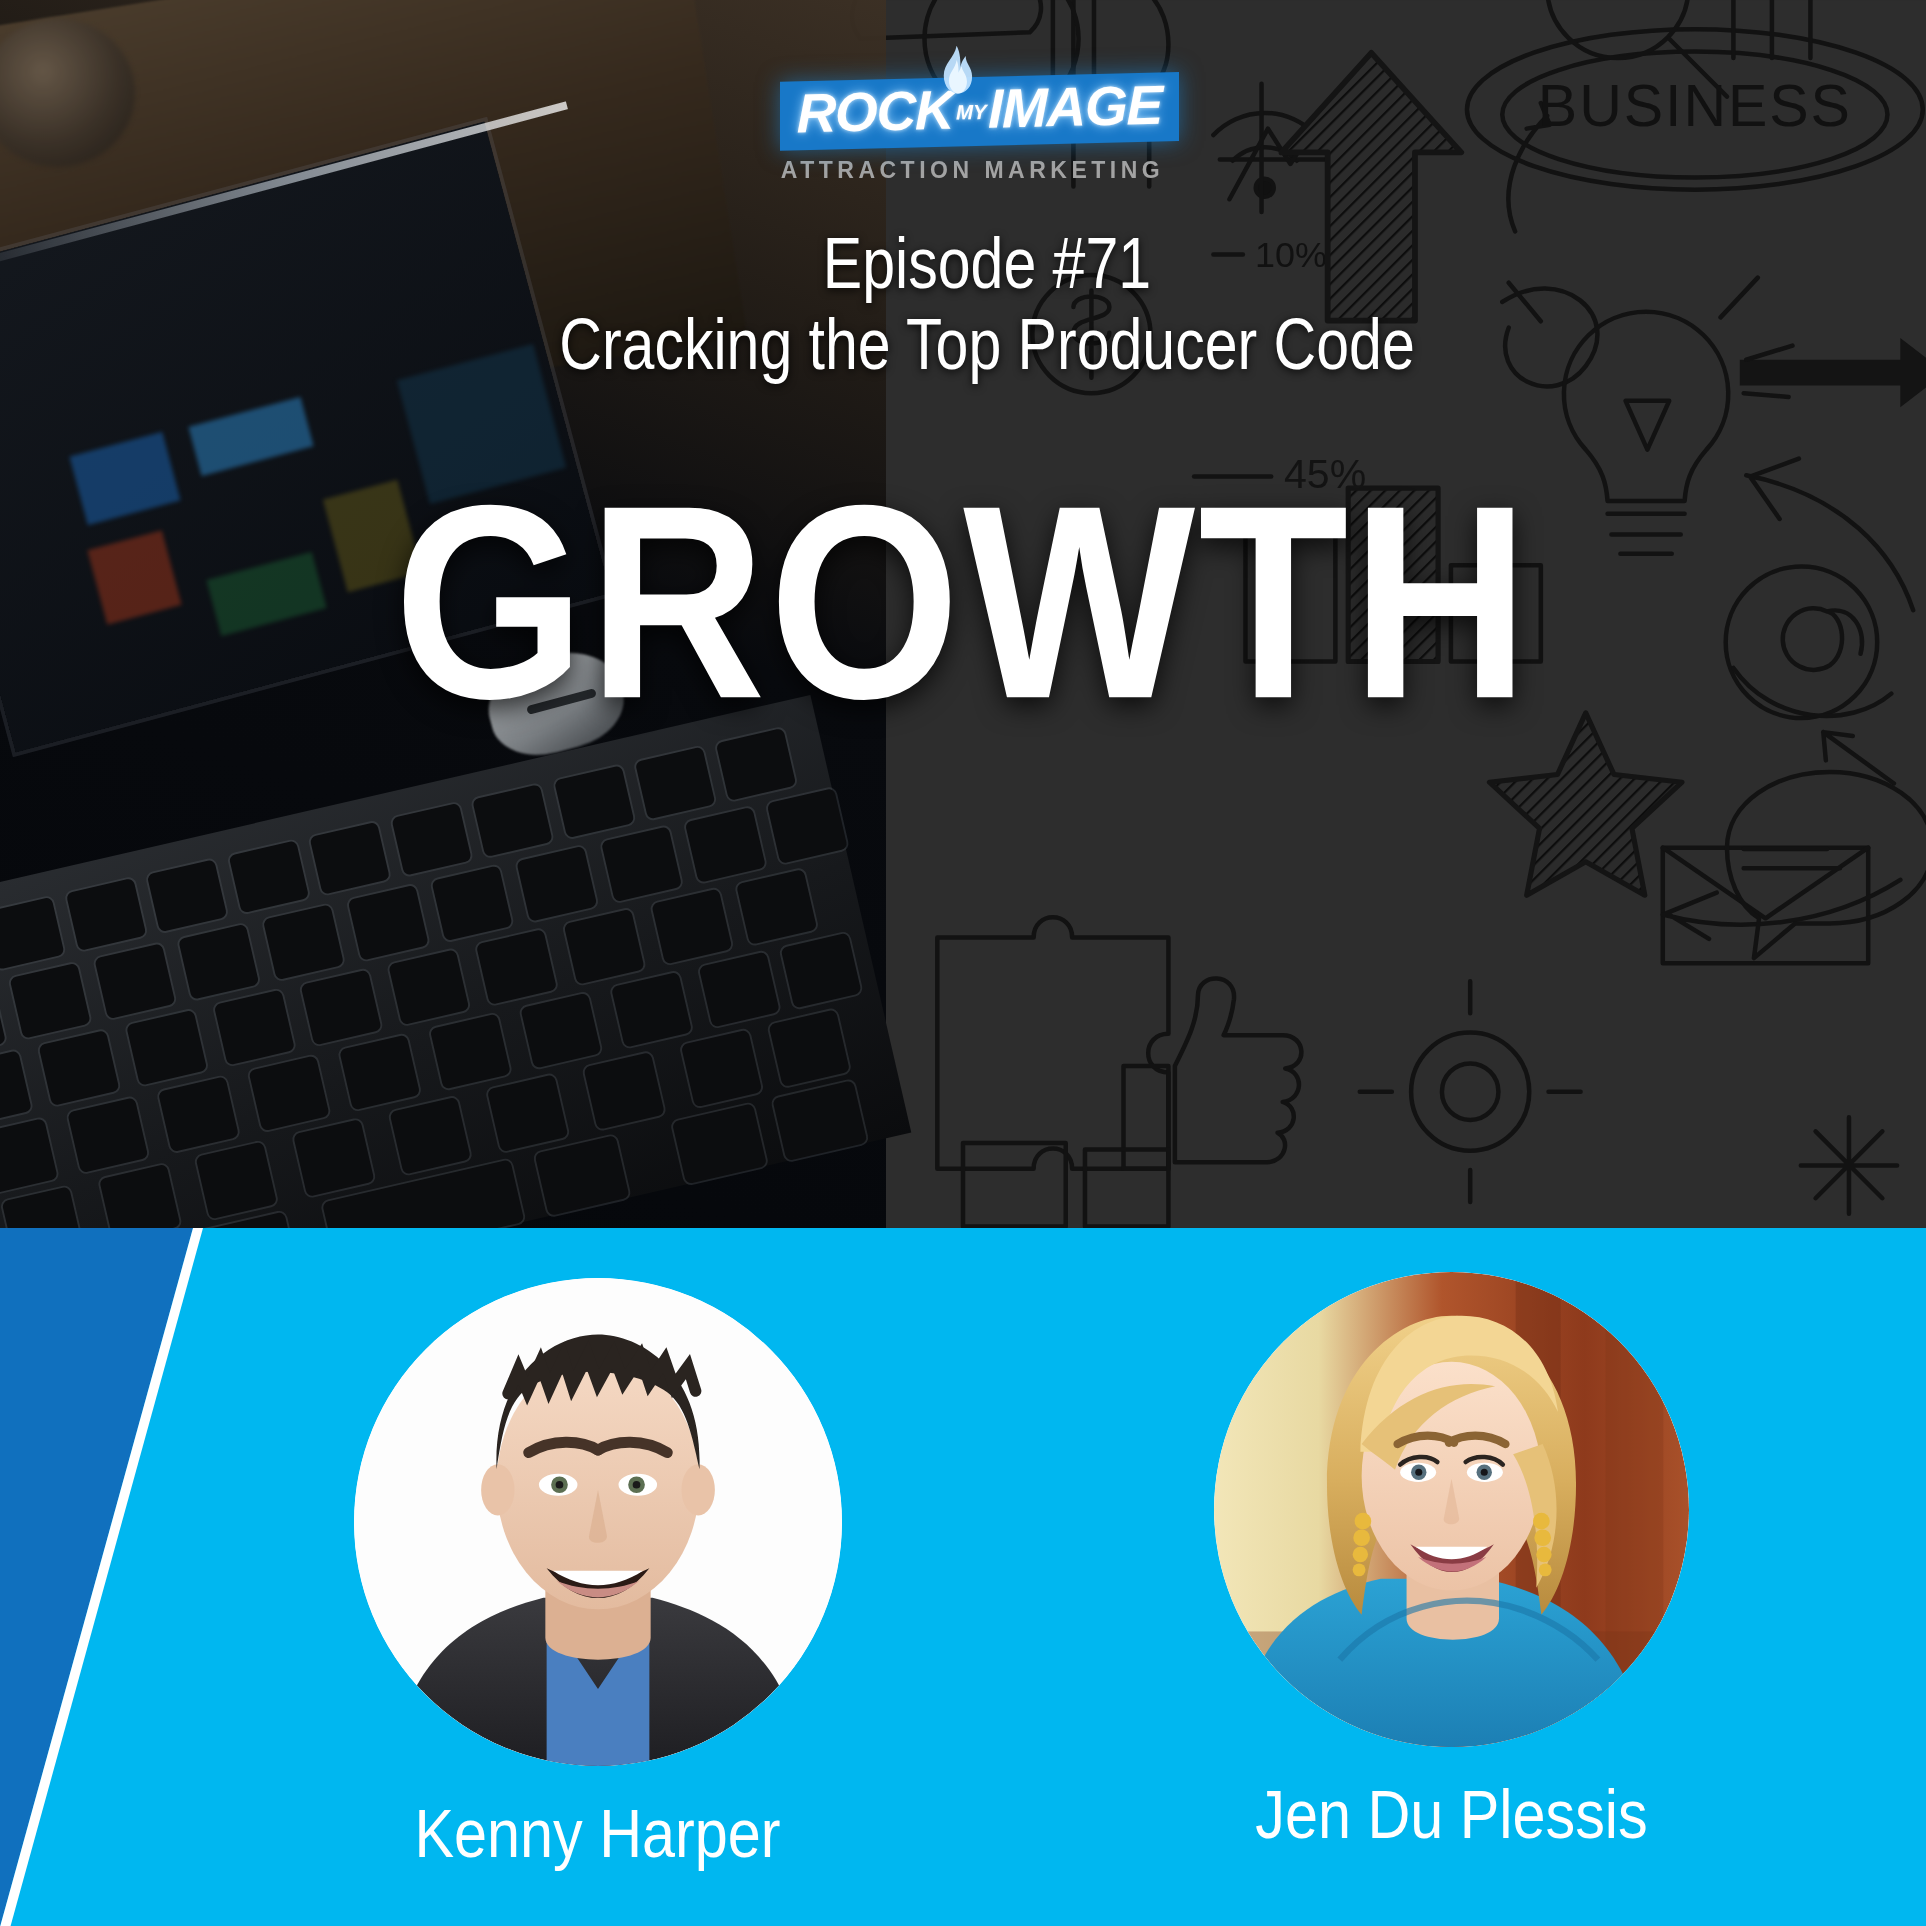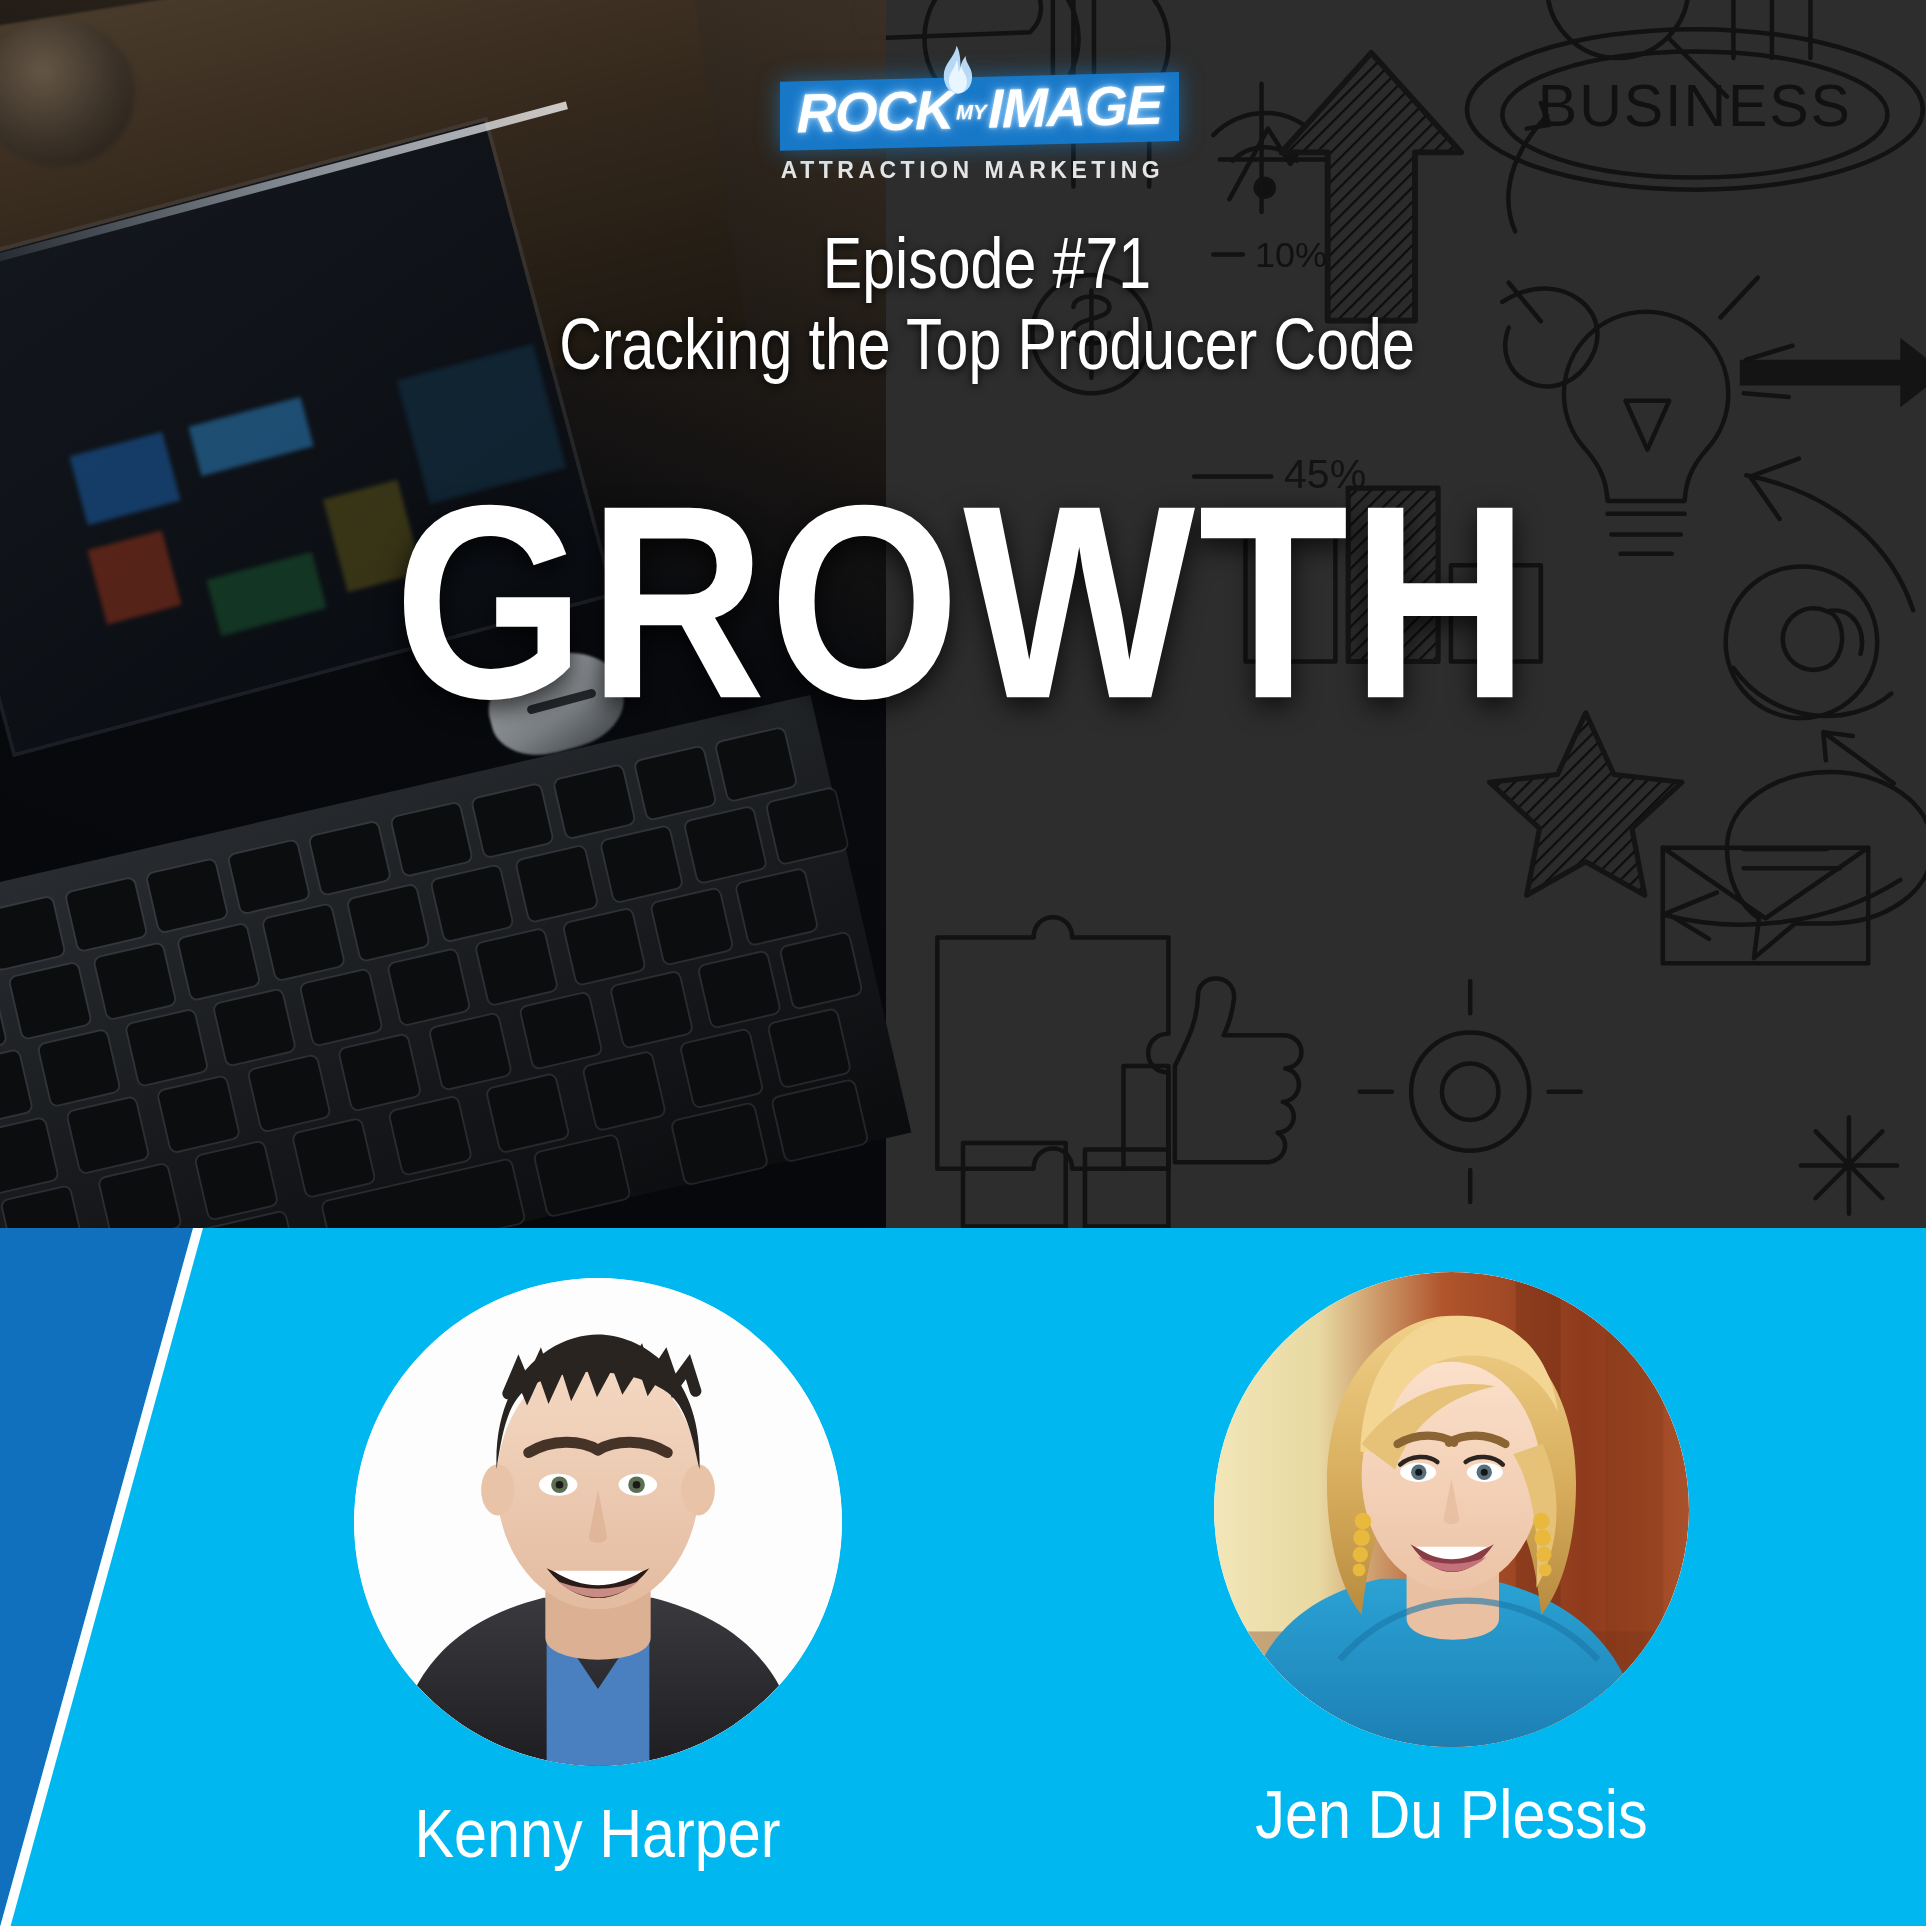--- a/index.html
+++ b/index.html
@@ -113,21 +113,21 @@
   }
   #logo-my {
     font-size:20.5px; vertical-align:9px; letter-spacing:0; margin:0 1.3px 0 2.6px;
   }
   #flame {
     position:absolute; left:152px; top:-33px; width:48px; height:67px; z-index:3;
   }
   #logo-tag {
     margin-top:10.3px;
     font-size:23px; letter-spacing:4.5px; font-weight:bold;
-    color:#e5e5e5;
+    color:#a3a3a3;
     font-family:"Liberation Sans", sans-serif;
   }
 
   
   #ep-block {
     position:absolute; left:0; top:226px; width:1926px;
     text-align:center; z-index:6;padding-left:48px;
   }
   .ep-line {
     color:#fff;

